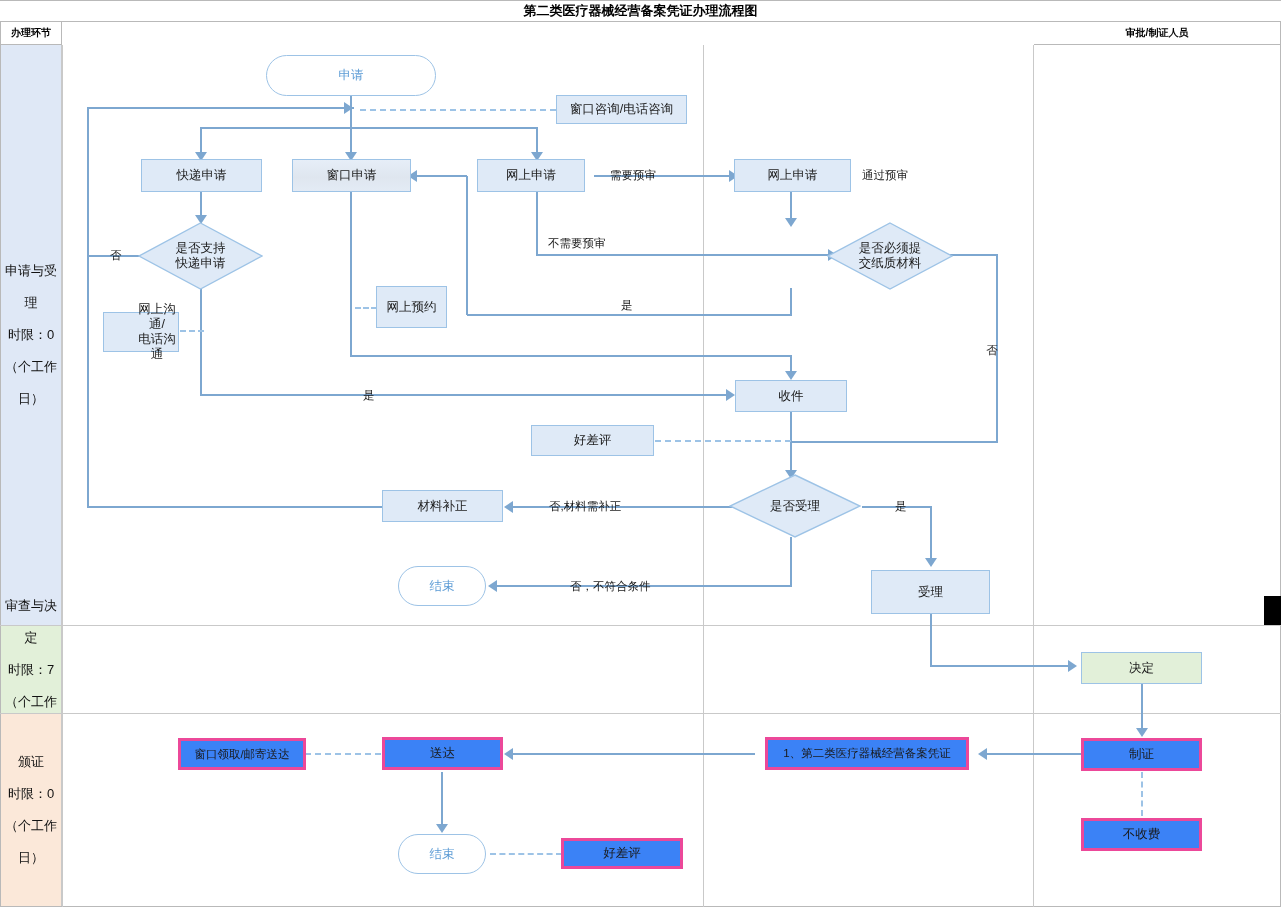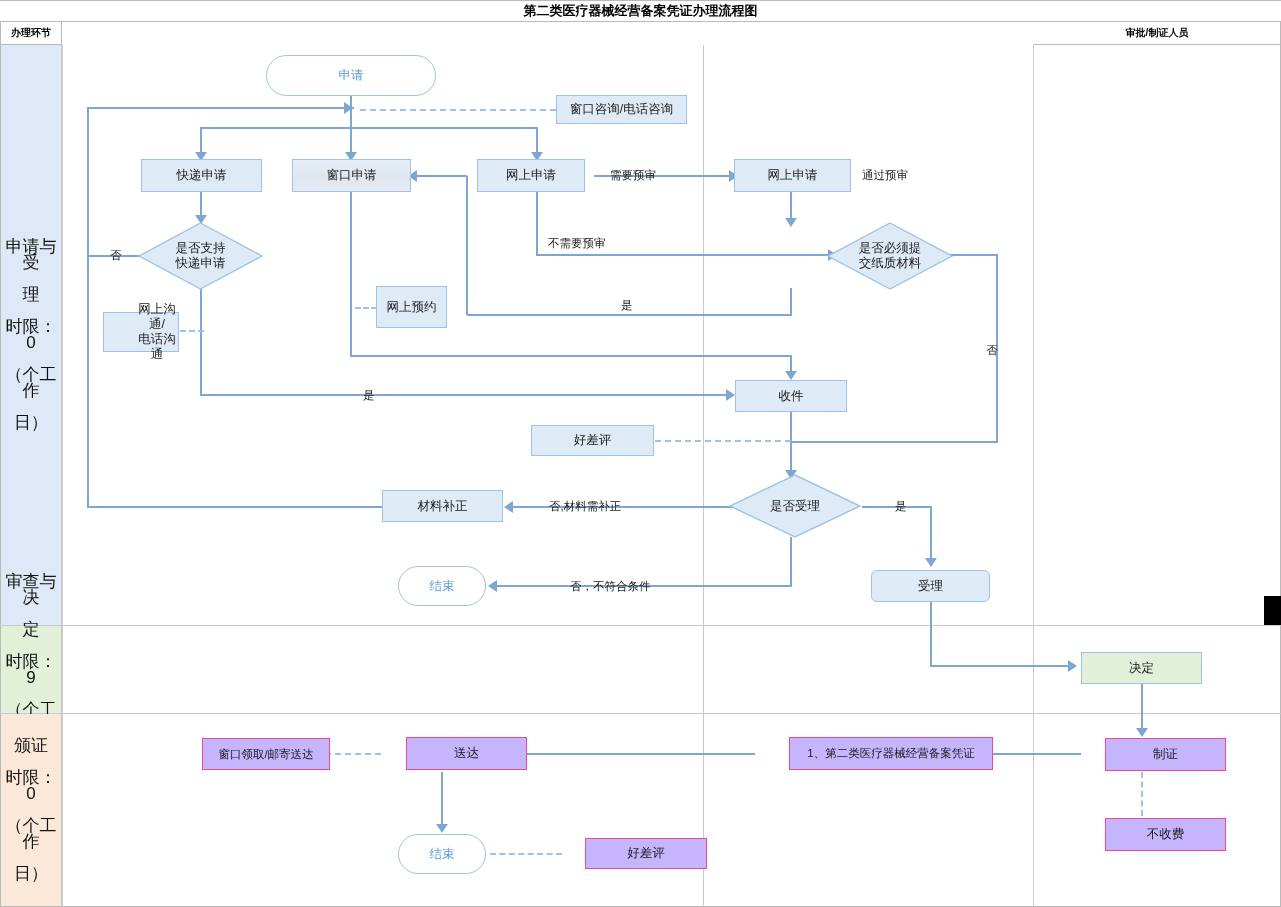--- a/index.html
+++ b/index.html
@@ -17,33 +17,33 @@
   .hdr.first{border-left:1px solid #b9b9b9;}
 
   .vline{position:absolute;width:1px;background:#c9c9c9;}
   .hline{position:absolute;height:1px;background:#c9c9c9;}
   .outer-l{position:absolute;left:0;top:45px;width:1px;height:862px;background:#b9b9b9;}
   .outer-r{position:absolute;left:1280px;top:45px;width:1px;height:862px;background:#b9b9b9;}
   .outer-b{position:absolute;left:0;top:906px;width:1281px;height:1px;background:#b9b9b9;}
 
   .stage{position:absolute;left:1px;width:61px;box-sizing:border-box;
     display:flex;align-items:center;justify-content:center;text-align:center;
-    font-size:17px;line-height:16px;color:#111;border-right:1px solid #c9c9c9;}
+    font-size:13px;line-height:16px;color:#111;border-right:1px solid #c9c9c9;}
   .stage span{display:block;padding:0 2px;}
 
   
   .node{position:absolute;box-sizing:border-box;display:flex;align-items:center;
     justify-content:center;text-align:center;font-size:12.5px;line-height:15px;
     color:#1a1a1a;z-index:5;}
   .rect{border:1px solid #9dc3e6;background:#dfeaf7;}
   .rect-grad{border:1px solid #9dc3e6;
     background:linear-gradient(180deg,#e6eef8 0%,#dfe6ef 55%,#e3ebf5 100%);}
   .term{border:1px solid #9dc3e6;background:#ffffff;border-radius:26px;color:#5b9bd5;}
   .green{border:1px solid #9dc3e6;background:#e2f0d9;}
-  .peach{border:1px solid #ec4899;background:#c4b5fd;margin-left:24px;}
+  .peach{border:3px solid #ec4899;background:#3b82f6;}
   .diamond{position:absolute;z-index:5;}
   .diamond .dshape{position:absolute;left:0;top:0;width:100%;height:100%;}
   .diamond .dtext{position:absolute;left:0;top:0;width:100%;height:100%;
     display:flex;align-items:center;justify-content:center;text-align:center;
     font-size:12.5px;line-height:15px;color:#1a1a1a;}
 
   
   .ln{position:absolute;background:#7da7d0;z-index:2;}
   .lnh{height:2px;}
   .lnv{width:2px;}
@@ -84,21 +84,21 @@
       <span>理</span><br>
       <span>时限：0</span><br>
       <span>（个工作</span><br>
       <span>日）</span>
     </span>
   </div>
   <div class="stage" style="top:626px;height:87px;background:#e2f0d9;">
     <span>
       <span>审查与决</span><br>
       <span>定</span><br>
-      <span>时限：9</span><br>
+      <span>时限：7</span><br>
       <span>（个工作</span><br>
       <span>日）</span>
     </span>
   </div>
   <div class="stage" style="top:714px;height:192px;background:#fbe8d9;">
     <span>
       <span>颁证</span><br>
       <span>时限：0</span><br>
       <span>（个工作</span><br>
       <span>日）</span>
@@ -250,21 +250,21 @@
 
   <div class="diamond" style="left:729px;top:474px;width:132px;height:64px;">
     <svg class="dshape" viewBox="0 0 132 64" preserveAspectRatio="none">
       <polygon points="66,1 131,32 66,63 1,32" fill="#dfeaf7" stroke="#9dc3e6" stroke-width="1.4"></polygon>
     </svg>
     <div class="dtext">是否受理</div>
   </div>
 
   <div class="node rect" style="left:382px;top:490px;width:121px;height:32px;">材料补正</div>
 
-  <div class="node rect" style="left:871px;top:570px;width:119px;height:32px;border-radius:6px;">受理</div>
+  <div class="node rect" style="left:871px;top:570px;width:119px;height:44px;">受理</div>
 
   <div class="node term" style="left:398px;top:566px;width:88px;height:40px;">结束</div>
 
   <div class="node green" style="left:1081px;top:652px;width:121px;height:32px;">决定</div>
 
   <div class="node peach" style="left:1081px;top:738px;width:121px;height:33px;">制证</div>
 
   <div class="node peach" style="left:1081px;top:818px;width:121px;height:33px;">不收费</div>
 
   <div class="node peach" style="left:765px;top:737px;width:204px;height:33px;font-size:11.5px;">1、第二类医疗器械经营备案凭证</div>

